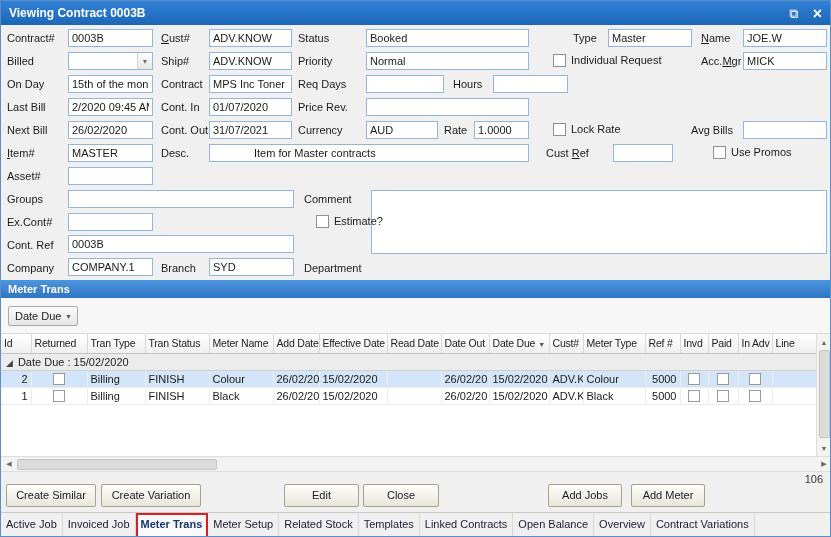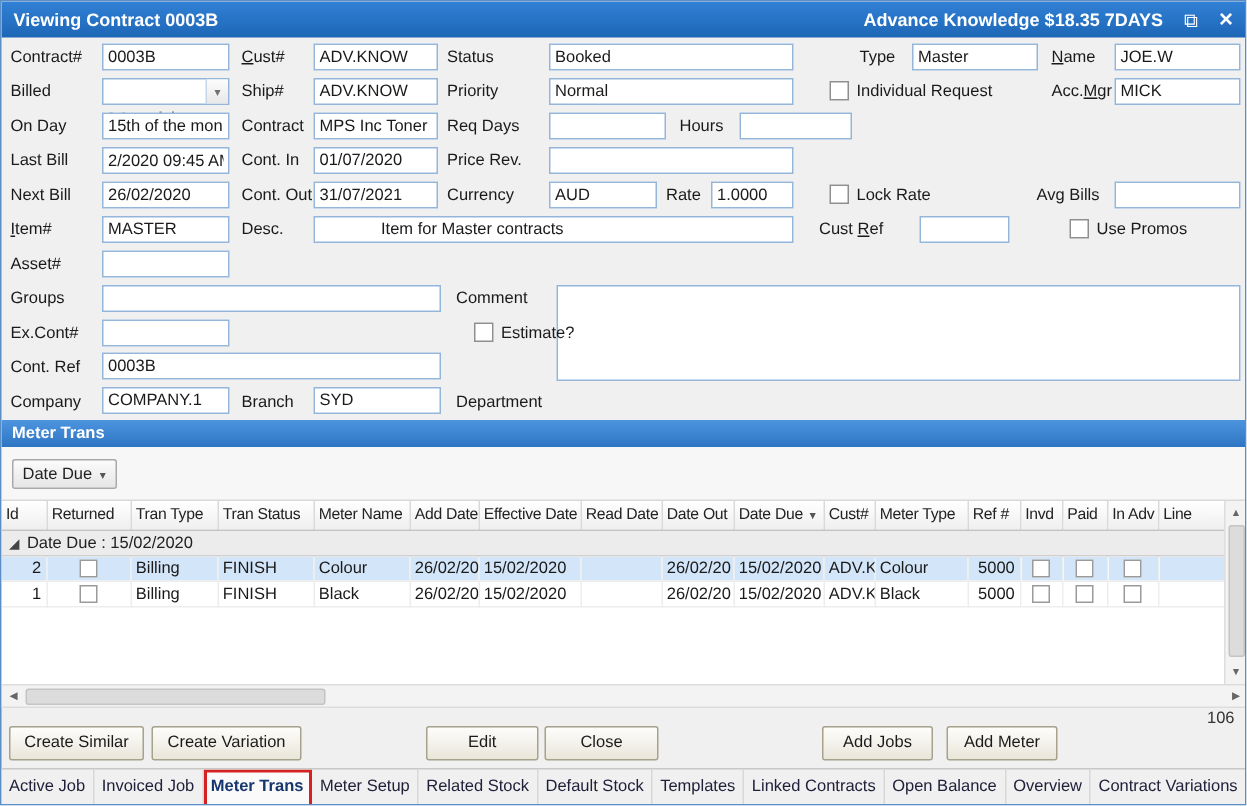--- a/index.html
+++ b/index.html
@@ -18,21 +18,21 @@
   
   .lbl { position:absolute; font-size:11px; color:#1a1a1a; white-space:nowrap; }
   .fld { position:absolute; height:18px; border:1px solid #94b6da; background:#fff;
     font-family:"Liberation Sans",sans-serif; font-size:11px; color:#1a1a1a; padding:1px 3px;
     white-space:nowrap; overflow:hidden; outline:none; }
   textarea.fld { resize:none; }
   .combo { position:absolute; height:18px; border:1px solid #94b6da; background:#fff; display:flex; }
   .combo .val { flex:1; font-size:15px; padding:19px 3px; white-space:nowrap; overflow:hidden; }
   .combo .arrow { width:15px; background:linear-gradient(#fdfdfd,#e7e7e7); border-left:1px solid #c6d6e8;
     color:#707070; font-size:8px; display:flex; align-items:center; justify-content:center; }
-  .cbgroup { position:absolute; display:flex; align-items:center; gap:5px; font-size:11px; color:#1a1a1a;padding-left:12px; }
+  .cbgroup { position:absolute; display:flex; gap:5px; font-size:11px; color:#1a1a1a;padding-left:12px; }
   .cb { width:13px; height:13px; border:1px solid #8f8f8f; background:#fff; display:inline-block; flex:none; }
 
   
   .section-header { position:absolute; left:0; top:279px; width:100%; height:18px;
     background:linear-gradient(#4e95e0,#2d74c2); color:#fff; font-size:11px; font-weight:bold;
     line-height:18px; padding-left:7px; }
   .group-panel { position:absolute; left:0; top:297px; width:100%; height:36px; background:#f7f7f7;
     border-bottom:1px solid #d9d9d9; }
   .groupby-btn { position:absolute; left:7px; top:8px; height:20px; padding:0 6px; display:flex; align-items:center; gap:5px;
     background:linear-gradient(#fbfbfb,#e6e6e6); border:1px solid #a9a9a9; border-radius:2px; font-size:11px; color:#222; }
@@ -75,21 +75,20 @@
   u { text-decoration:underline; }
 </style>
 </head>
 <body>
 
 <div class="window">
 
   <div class="titlebar">
     <span class="title">Viewing Contract 0003B</span>
     <div class="titlebar-right">
-      <span class="banner">Advance Knowledge $18.35 7DAYS</span>
       <span class="tb-btn">⧉</span>
       <span class="tb-btn tb-close">×</span>
     </div>
   </div>
 
   <span class="lbl" style="left:6px;top:31px">Contract#</span>
   <span class="lbl" style="left:160px;top:31px"><u>C</u>ust#</span>
   <span class="lbl" style="left:297px;top:31px">Status</span>
   <span class="lbl" style="left:572px;top:31px">Type</span>
   <span class="lbl" style="left:700px;top:31px"><u>N</u>ame</span>
@@ -308,21 +307,20 @@
   <div class="btn" style="left:547px;top:483px;width:74px">Add Jobs</div>
   <div class="btn" style="left:630px;top:483px;width:74px">Add Meter</div>
   <span class="rec-count">106</span>
 
   <div class="tabbar">
     <span class="tab">Active Job</span>
     <span class="tab">Invoiced Job</span>
     <span class="tab active">Meter Trans</span>
     <span class="tab">Meter Setup</span>
     <span class="tab">Related Stock</span>
-    <span class="tab">Default Stock</span>
     <span class="tab">Templates</span>
     <span class="tab">Linked Contracts</span>
     <span class="tab">Open Balance</span>
     <span class="tab">Overview</span>
     <span class="tab">Contract Variations</span>
 
   </div>
 
 </div>
 

